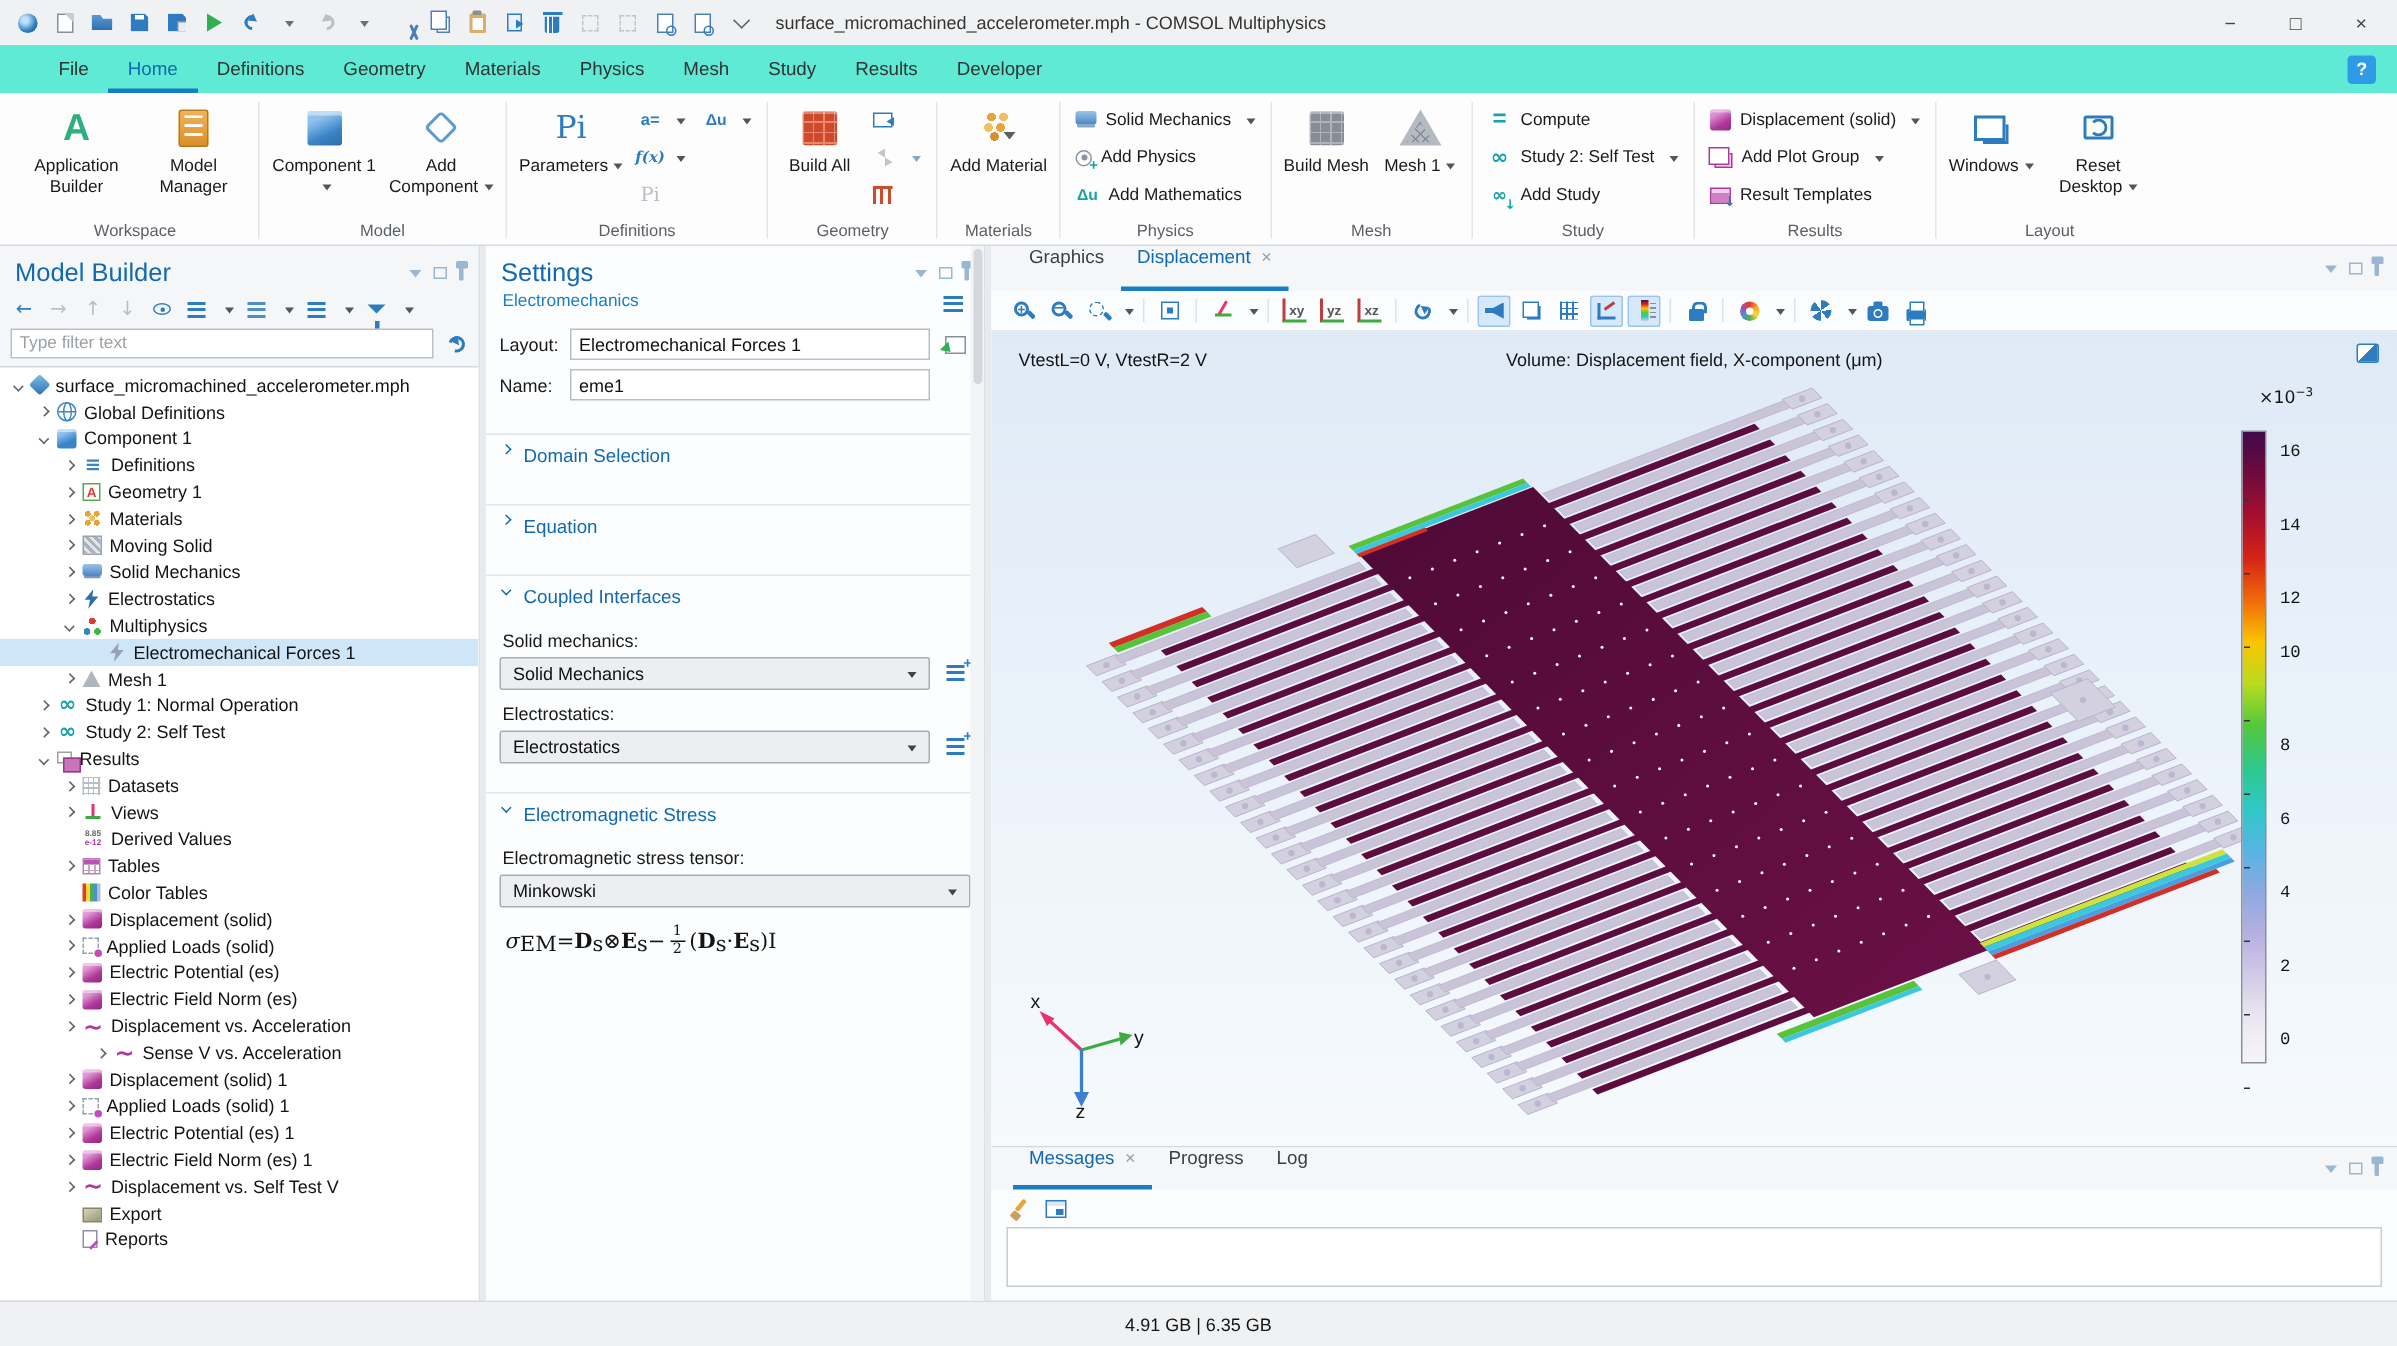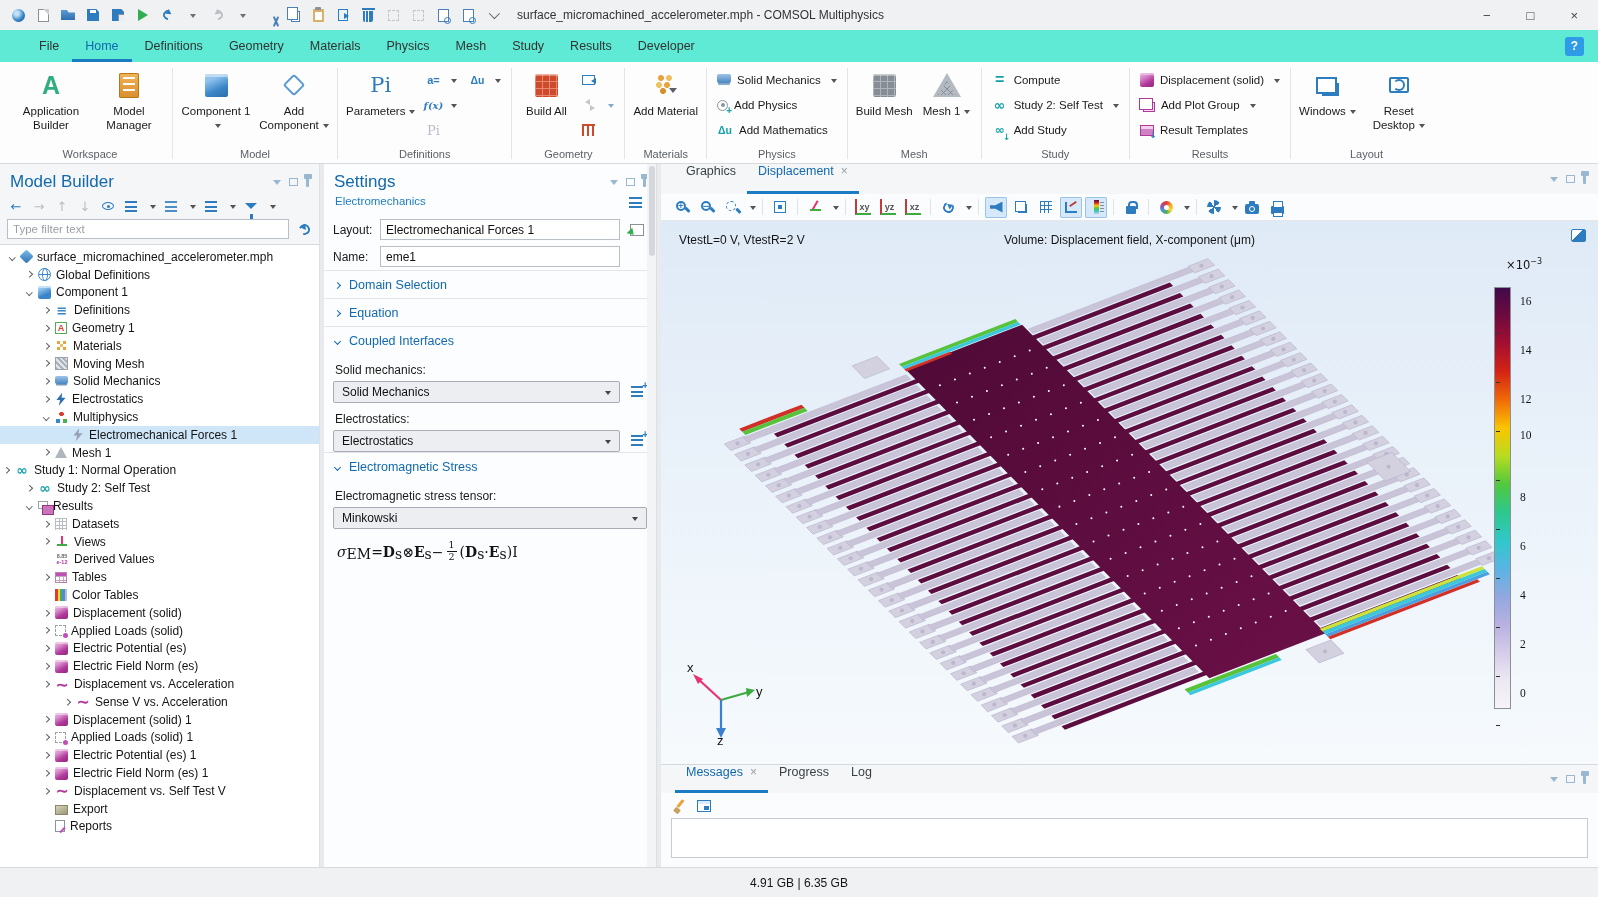--- a/index.html
+++ b/index.html
@@ -190,21 +190,21 @@
   .set-sub{color:#1d7dc4;font-size:11.5px;padding:0 11px 9px}
   .form-row{display:flex;align-items:center;gap:7px;padding:3px 9px}
   .form-row label{width:40px;font-size:12px;color:#1a1a1a;flex:none}
   .tinput{flex:1;height:21px;border:1px solid #b9bfc6;font:12px "Liberation Sans",sans-serif;padding:0 5px;background:#fff;color:#111;min-width:0}
   .iconslot{width:20px;display:flex;justify-content:center;flex:none}
   .st-rename{width:14px;height:12px;border:1.4px solid #8a9096;background:#fff}
   .st-rename::after{content:"";position:absolute;left:-3px;bottom:-3px;border:4px solid transparent;border-left:6px solid #2fae52;transform:rotate(45deg)}
   .st-addsel{width:12px;height:12px;background:repeating-linear-gradient(#2e7cc0 0 2px,transparent 2px 4.5px)}
   .st-addsel::after{content:"+";position:absolute;right:-5px;top:-6px;color:#2e7cc0;font:700 10px "Liberation Sans",sans-serif}
   .st-burger{width:13px;height:11px;background:repeating-linear-gradient(#2e7cc0 0 2px,transparent 2px 4.5px)}
-  .sec{border-top:1px solid #e2e6ea;margin-top:0;padding:7px 11px 6px;display:flex;align-items:center;gap:9px;color:#1269b0;font-size:12.5px}
+  .sec{border-top:1px solid #e2e6ea;margin-top:19px;padding:7px 11px 6px;display:flex;align-items:flex-start;gap:9px;color:#1269b0;font-size:12.5px}
   .flabel{padding:9px 11px 4px;font-size:12px;color:#1a1a1a}
   .drow{display:flex;align-items:center;gap:7px;padding:0 9px}
   .dropdown{flex:1;height:22px;background:#eceef1;border:1px solid #a7adb4;border-radius:2px;display:flex;align-items:center;padding:0 8px;font-size:12px;color:#111;min-width:0}
   .dropdown .caret{margin-left:auto;border-top-color:#444}
   .equation{padding:12px 13px;font-family:"DejaVu Serif",serif;font-size:14px;color:#141414;display:flex;align-items:center;flex-wrap:wrap}
   .equation .itf{font-style:italic}
   .equation .bf{font-weight:700}
   .equation sub{font-size:14px;transform:translateY(2px)}
   .frac{display:inline-flex;flex-direction:column;align-items:center;font-size:9.5px;line-height:1.15;margin:0 3px;transform:translateY(-1px)}
   .frac .den{border-top:1px solid #141414;padding:0 2px}
@@ -261,21 +261,21 @@
   .plot{flex:1;position:relative;background:linear-gradient(#dfeaf7,#ecf3fa 55%,#f6fafd);min-height:0;overflow:hidden}
   .plot svg.device{position:absolute;inset:0;width:100%;height:100%}
   .param-text{position:absolute;left:18px;top:12px;font-size:12px;color:#141414}
   .plot-title{position:absolute;left:0;right:0;top:12px;text-align:center;font-size:12px;color:#141414}
   .corner-icon{position:absolute;right:12px;top:8px;width:15px;height:13px;border:1.5px solid #2e7cc0;border-radius:2px;background:linear-gradient(135deg,#fff 45%,#2e7cc0 45%)}
   .triad{position:absolute;left:18px;bottom:18px}
   .cbarwrap{position:absolute;right:40px;top:36px;width:64px;height:472px}
   .cexp{position:absolute;top:0;left:12px;font-size:11.5px;color:#141414;font-family:"DejaVu Sans",sans-serif}
   .cexp sup{font-size:8px}
   .cbar{position:absolute;left:0;top:30px;width:17px;height:422px;border:1px solid #8a9096}
-  .ctick{position:absolute;left:26px;font-size:11.5px;color:#141414;font-family:Liberation Serif, serif}
+  .ctick{position:absolute;left:26px;font-size:11.5px;color:#141414;font-family:Liberation Mono, monospace}
   .ctickline{position:absolute;left:1px;width:4px;height:1px;background:#333}
 
   
   .mpanel{height:103px;border-top:1px solid #d4d7db;background:#fbfcfd;display:flex;flex-direction:column;flex:none}
   .mtabs{display:flex;align-items:stretch;height:28px;background:#f4f6f8;padding-left:14px;flex:none}
   .mtb{height:25px;display:flex;gap:10px;padding:0 12px;align-items:center;flex:none}
   .x-clear{width:14px;height:14px}
   .x-clear::before{content:"";position:absolute;left:6px;top:0;width:3px;height:9px;background:#e8a33d;transform:rotate(40deg);border-radius:1px}
   .x-clear::after{content:"";position:absolute;left:1px;bottom:0;width:6px;height:5px;background:#c8a060;transform:rotate(40deg);border-radius:1px}
   .x-table{width:14px;height:12px;border:1.5px solid #2e7cc0;background:linear-gradient(#dbeafc 3px,#fff 3px)}
@@ -666,21 +666,21 @@
             <span class="chev"></span>
           </span>
           <span class="ic s14 t-materials"></span>
           <span class="tlabel">Materials</span>
         </div>
         <div class="trow" style="padding-left: 40px;">
           <span class="tw">
             <span class="chev"></span>
           </span>
           <span class="ic s14 t-movingmesh"></span>
-          <span class="tlabel">Moving Mesh</span>
+          <span class="tlabel">Moving Solid</span>
         </div>
         <div class="trow" style="padding-left: 40px;">
           <span class="tw">
             <span class="chev"></span>
           </span>
           <span class="ic s14 t-solidmech"></span>
           <span class="tlabel">Solid Mechanics</span>
         </div>
         <div class="trow" style="padding-left: 40px;">
           <span class="tw">
@@ -701,21 +701,21 @@
           <span class="ic s14 t-emforces"></span>
           <span class="tlabel">Electromechanical Forces 1</span>
         </div>
         <div class="trow" style="padding-left: 40px;">
           <span class="tw">
             <span class="chev"></span>
           </span>
           <span class="ic s14 t-mesh"></span>
           <span class="tlabel">Mesh 1</span>
         </div>
-        <div class="trow" style="">
+        <div class="trow" style="padding-left: 23px;">
           <span class="tw">
             <span class="chev"></span>
           </span>
           <span class="ic s14 t-study"></span>
           <span class="tlabel">Study 1: Normal Operation</span>
         </div>
         <div class="trow" style="padding-left: 23px;">
           <span class="tw">
             <span class="chev"></span>
           </span>

